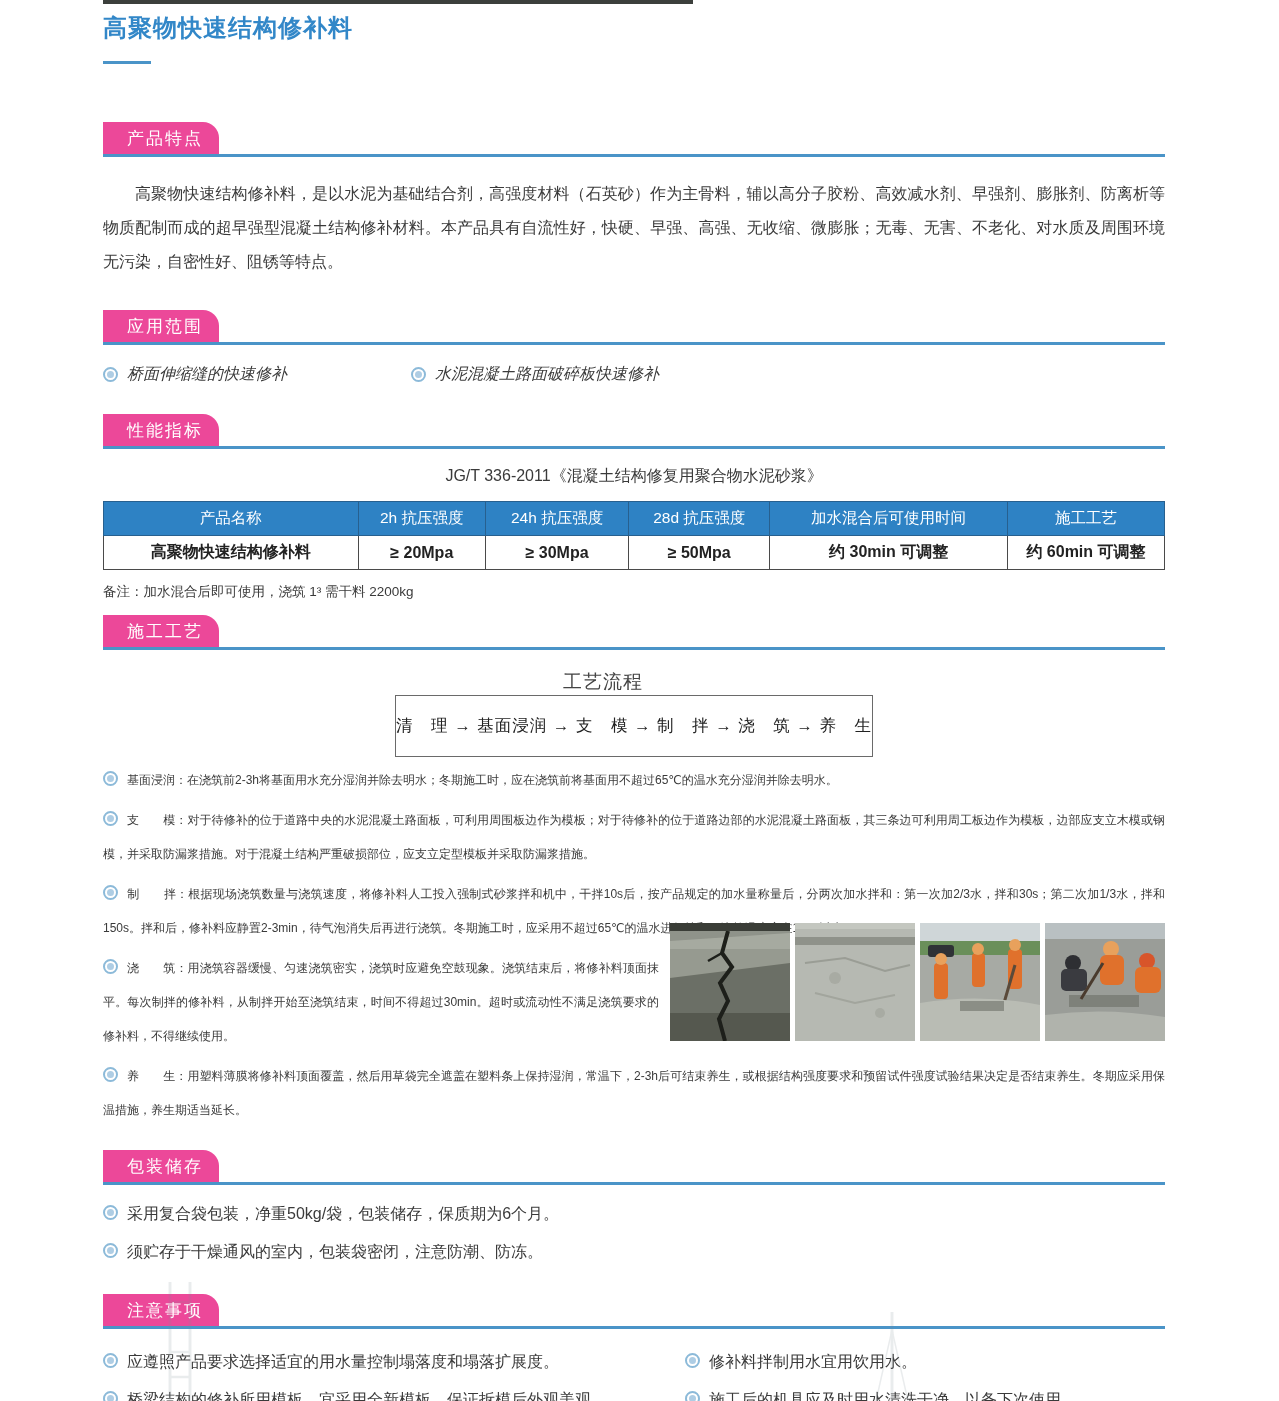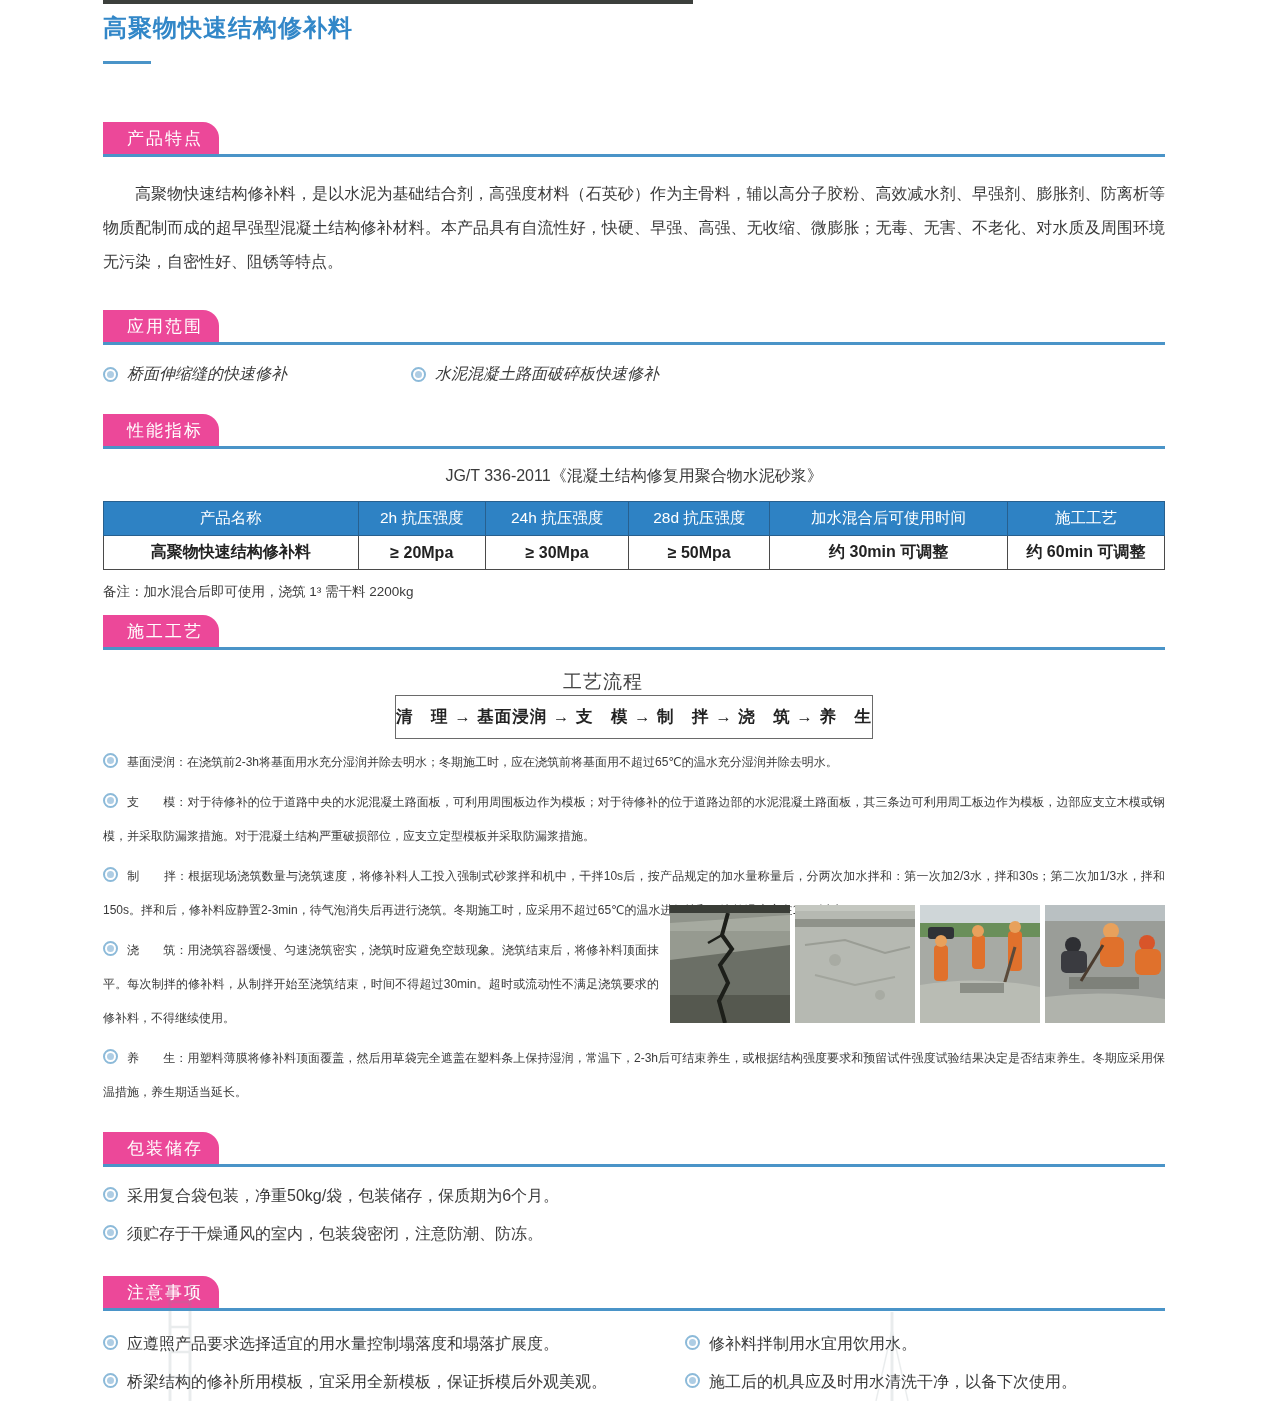--- a/index.html
+++ b/index.html
@@ -54,22 +54,22 @@
   table.perf td {
     font-size:16px; font-weight:bold; color:#222222;
     padding:6px 2px; border:1px solid #4a4a4a;
   }
   .table-note { margin-top:13px; font-size:13.5px; color:#3a3a3a; }
 
   .flow-row { display:flex; align-items:center; margin-top:19px;flex-direction:column; }
   .flow-label { width:142px; font-size:19px; color:#444444; letter-spacing:1px; }
   .flow-box {
     flex:1; border:1.5px solid #6a6a6a; text-align:center;
-    font-size:16.5px; font-weight:bold; color:#222222;
-    padding:10px 0; letter-spacing:1px;
+    font-size:16.5px; font-weight:normal; color:#222222;
+    padding:19px 0; letter-spacing:1px;
   }
 
   .step { margin-top:6px; font-size:12px; line-height:34px; text-align:justify; color:#3a3a3a; }
   .row-with-photos { display:flex; }
   .pour-col { flex:0 0 556px; }
   .photos {
     margin-left:auto; margin-top:-22px; width:495px; height:118px;
     display:flex; gap:5px; align-items:flex-start;
   }
   .photo { width:120px; height:118px; display:block; }

